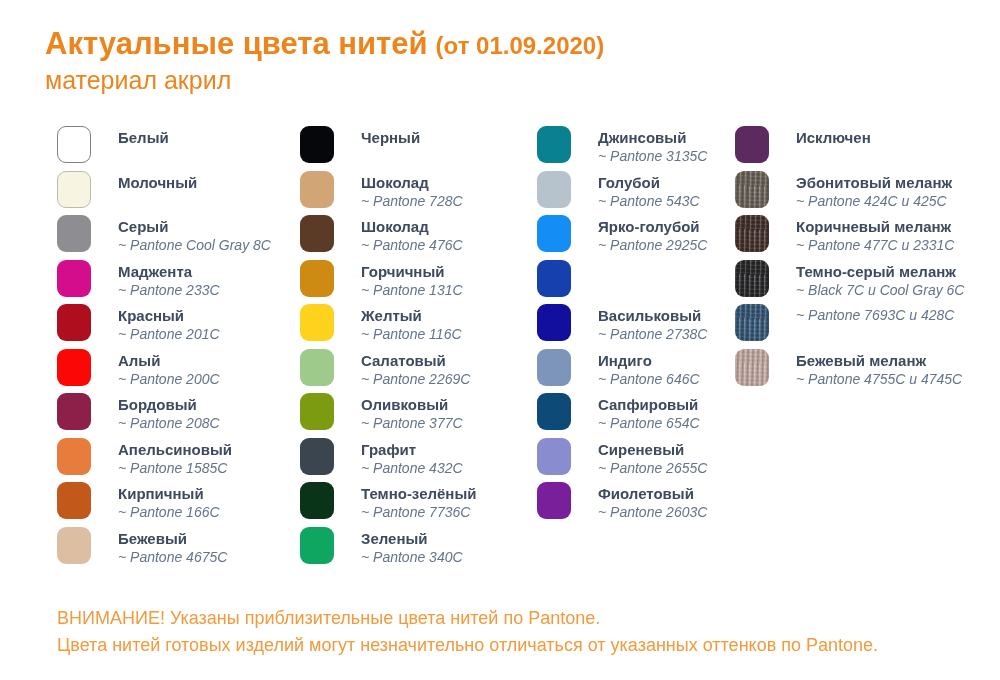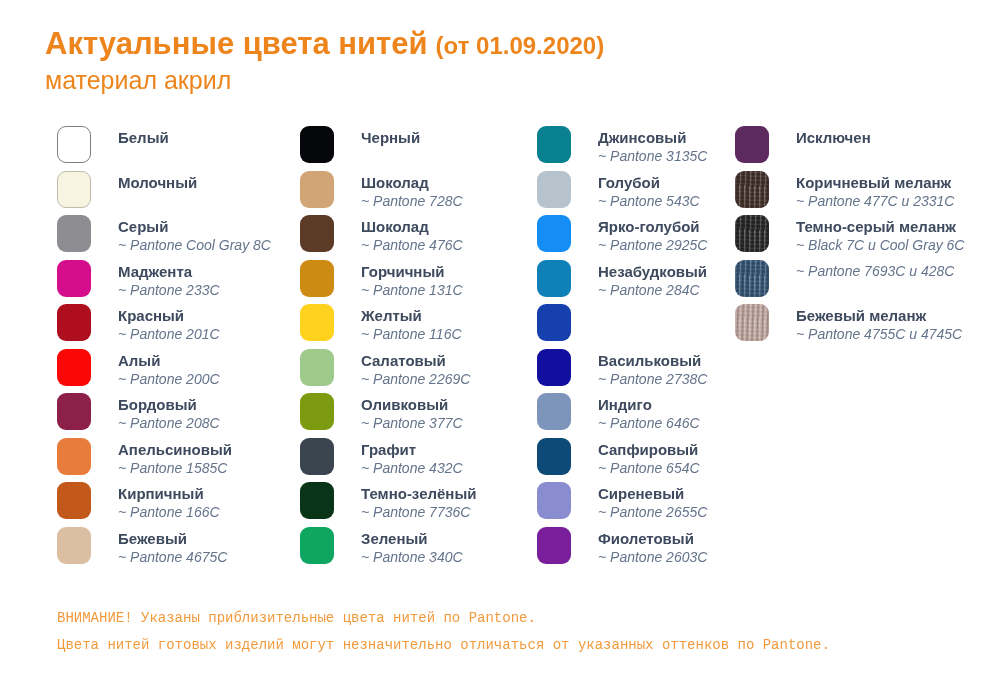--- a/index.html
+++ b/index.html
@@ -33,21 +33,21 @@
         rgba(255,255,255,0.30) 0px, rgba(255,255,255,0) 2px,
         rgba(0,0,0,0.20) 3px, rgba(0,0,0,0) 5px),
       repeating-linear-gradient(2deg,
         rgba(255,255,255,0.10) 0px, rgba(0,0,0,0.08) 2px, rgba(255,255,255,0) 4px);
   }
   .labels { margin-left:27px; padding-top:2px; }
   .name { font-size:15px; font-weight:bold; color:var(--name-color); line-height:19px; white-space:nowrap; }
   .pantone { font-size:14px; font-style:italic; color:var(--pantone-color); line-height:19px; white-space:nowrap; }
 
   .footer { position:absolute; left:57px; top:605px; }
-  .footer-line { color:var(--warning-color); font-size:14px; line-height:27px; white-space:nowrap;font-family:Liberation Mono, monospace; }
+  .footer-line { color:var(--warning-color); font-size:18px; line-height:27px; white-space:nowrap; }
 </style>
 </head>
 <body>
 
 <div class="page">
 
   <div class="header">
     <div class="title-line">
       <span>Актуальные цвета нитей</span><span class="title-date">(от 01.09.2020)</span>
     </div>
@@ -235,27 +235,20 @@
     </div>
 
     <div class="item">
       <div class="swatch" style="background-color: rgb(20, 141, 245);"></div>
       <div class="labels">
         <div class="name">Ярко-голубой</div>
         <div class="pantone">~ Pantone 2925C</div>
       </div>
     </div>
 
-    <div class="item">
-      <div class="swatch" style="background-color: rgb(15, 129, 184);"></div>
-      <div class="labels">
-        <div class="name">Незабудковый</div>
-        <div class="pantone">~ Pantone 284C</div>
-      </div>
-    </div>
 
     <div class="item">
       <div class="swatch" style="background-color: rgb(21, 64, 174);"></div>
     </div>
 
     <div class="item">
       <div class="swatch" style="background-color: rgb(18, 15, 158);"></div>
       <div class="labels">
         <div class="name">Васильковый</div>
         <div class="pantone">~ Pantone 2738C</div>
@@ -297,20 +290,27 @@
     <div class="col">
     <div class="item">
       <div class="swatch" style="background-color: rgb(92, 42, 94);"></div>
       <div class="labels">
         <div class="name">Исключен</div>
 
       </div>
     </div>
 
 
+    <div class="item">
+      <div class="swatch texture" style="background-color: rgb(107, 99, 89);"></div>
+      <div class="labels">
+        <div class="name">Эбонитовый меланж</div>
+        <div class="pantone">~ Pantone 424C и 425C</div>
+      </div>
+    </div>
 
     <div class="item">
       <div class="swatch texture" style="background-color: rgb(68, 49, 43);"></div>
       <div class="labels">
         <div class="name">Коричневый меланж</div>
         <div class="pantone">~ Pantone 477C и 2331C</div>
       </div>
     </div>
 
     <div class="item">

